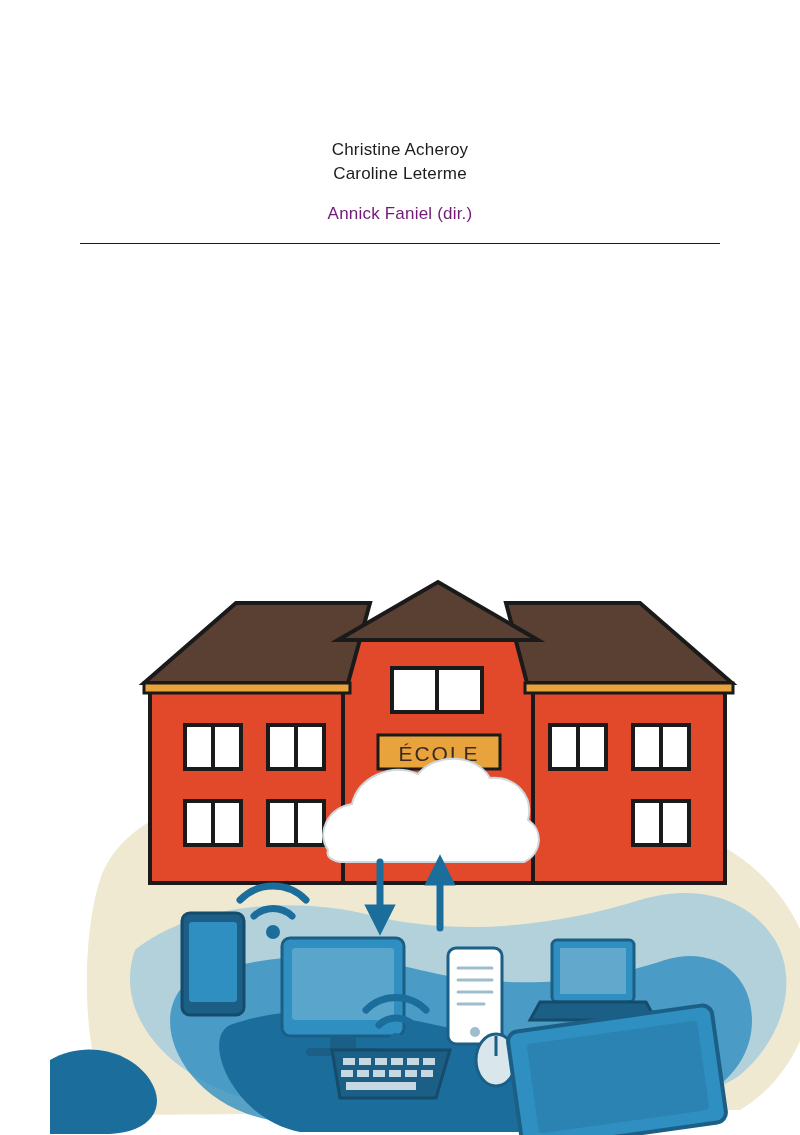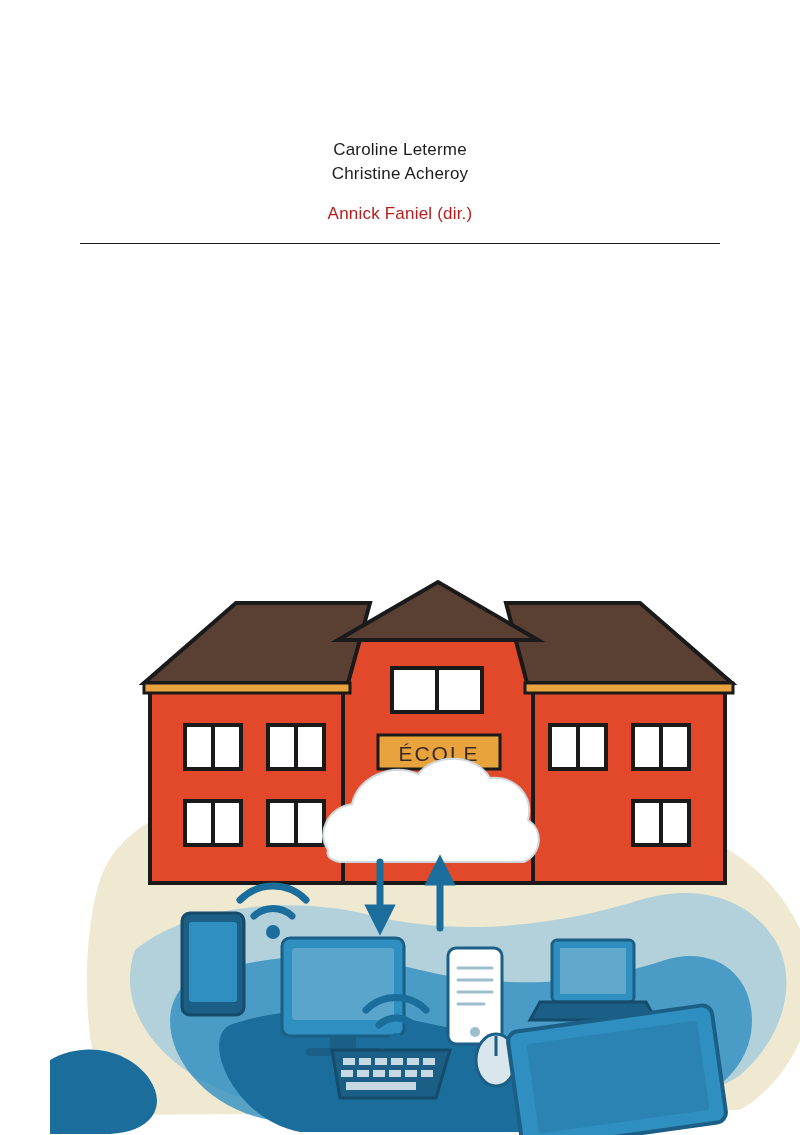--- a/index.html
+++ b/index.html
@@ -34,21 +34,21 @@
   .author-line {
     font-size: 17px;
     line-height: 24px;
     color: #1c1c1c;
     letter-spacing: 0.2px;
   }
   .director {
     margin-top: 16px;
     font-size: 17px;
     line-height: 24px;
-    color: #b91c1c;
+    color: #701a75;
     letter-spacing: 0.2px;
   }
 
   .rule {
     position: absolute;
     top: 243px;
     left: 80px;
     width: 640px;
     height: 1px;
     background: #1a1a1a;
@@ -79,22 +79,22 @@
     padding-left: 40px;
   }
   .illustration svg { display: block; }
 </style>
 </head>
 <body>
 
 <div class="page">
 
   <div class="authors">
+    <div class="author-line">Christine Acheroy</div>
     <div class="author-line">Caroline Leterme</div>
-    <div class="author-line">Christine Acheroy</div>
     <div class="director">Annick Faniel (dir.)</div>
   </div>
 
   <div class="rule"></div>
 
 
   <div class="illustration">
     <svg width="800" height="615" viewBox="0 0 800 615" xmlns="http://www.w3.org/2000/svg">
 
       <path d="M60 360 C 80 300, 160 265, 260 275 C 330 282, 360 300, 430 292

